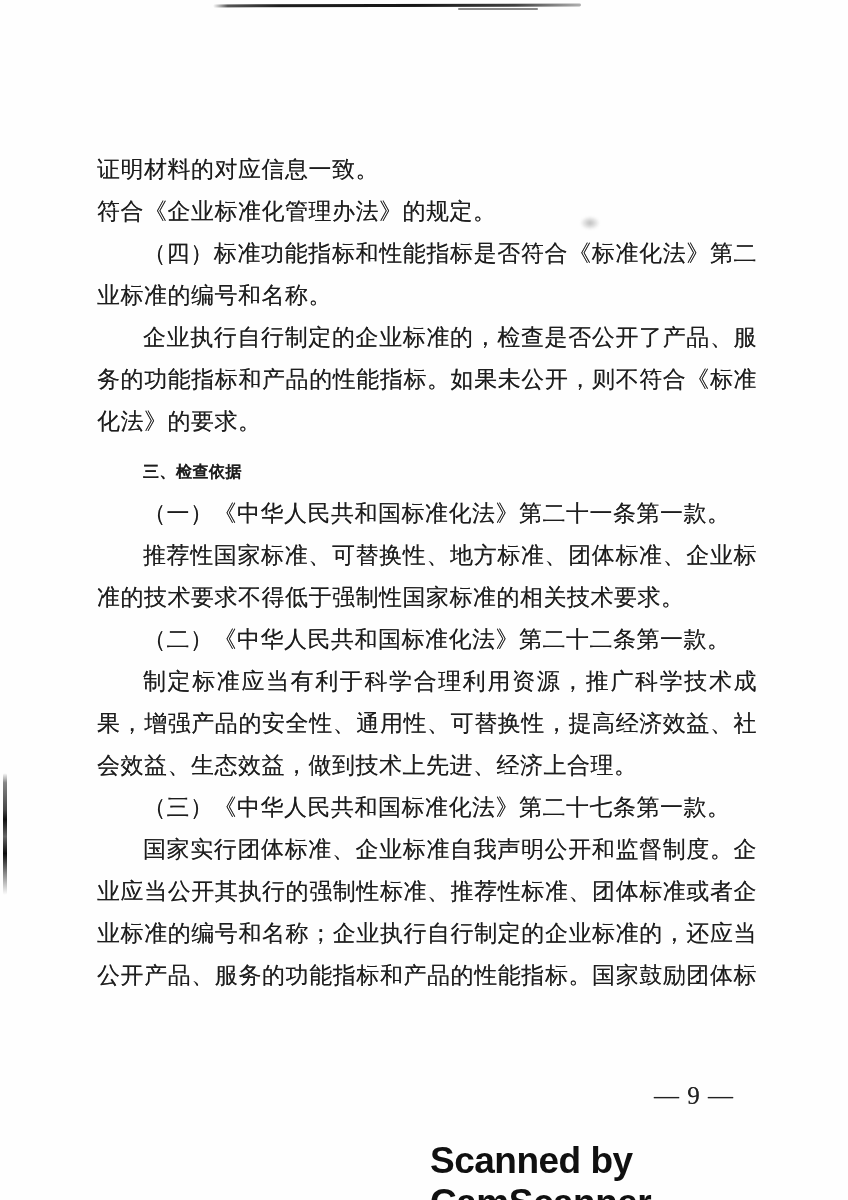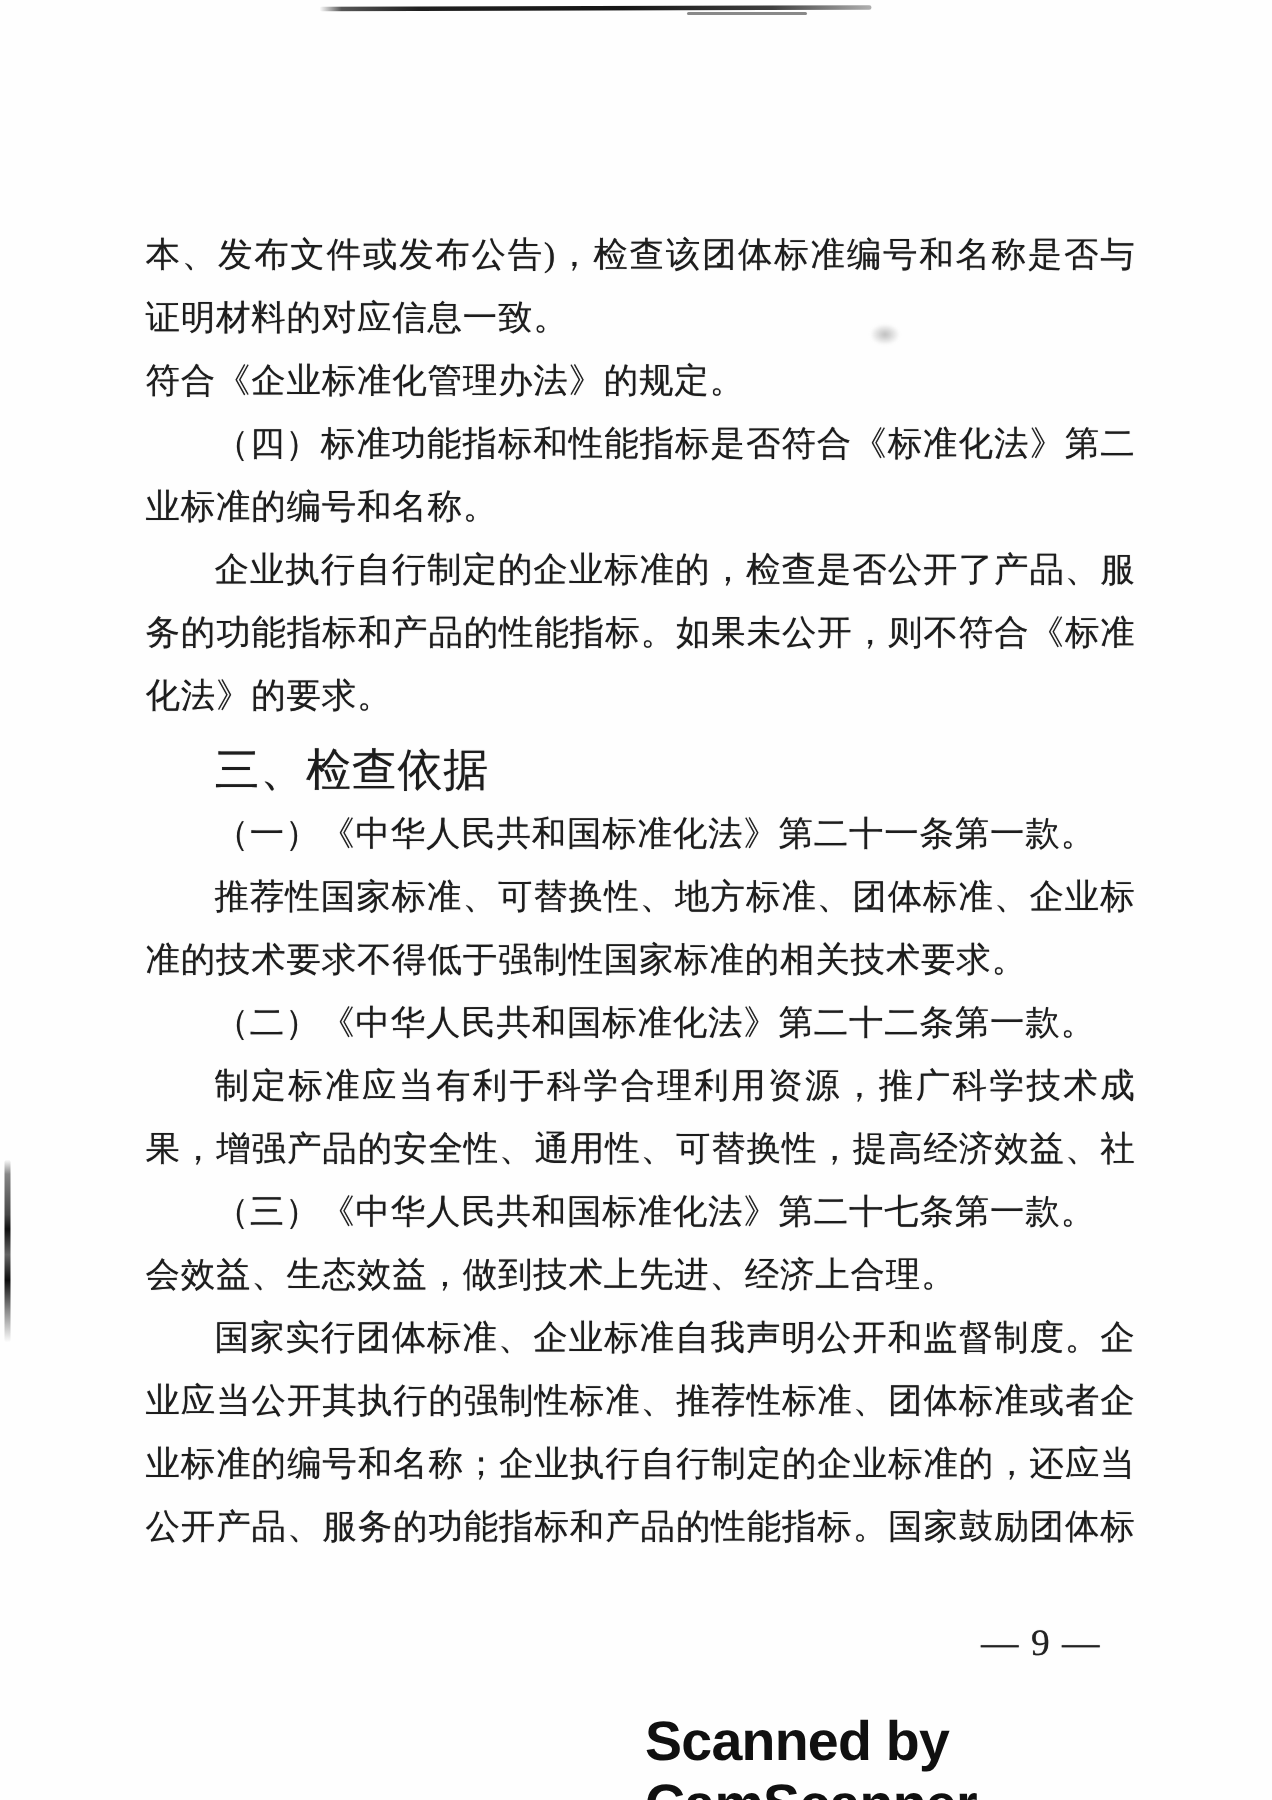--- a/index.html
+++ b/index.html
@@ -58,22 +58,22 @@
   }
   .text-line { height: 42px; white-space: nowrap; }
   .text-line.justify {
     white-space: normal;
     text-align: justify;
     text-align-last: justify;
   }
   .text-line.indent { padding-left: 46px; }
   .text-line.heading {
     font-family: "Liberation Sans", "DejaVu Sans", sans-serif;
-    font-weight: 400;
-    font-size: 30px;
+    font-weight: 700;
+    font-size: 16px;
     margin-top: 8px;
   }
 
   .page-number {
     position: absolute;
     left: 646px; top: 1082px;
     width: 96px;
     font-size: 25px;
     letter-spacing: 1px;
     text-align: center;
@@ -94,37 +94,36 @@
 </head>
 <body>
 
 <div class="page">
   <div class="artifact top-line"></div>
   <div class="artifact top-line-2"></div>
   <div class="artifact left-mark"></div>
   <div class="artifact smudge"></div>
 
   <div class="body-text" id="body-lines">
-      <div class="text-line justify">本、发布文件或发布公告)，检查该团体标准编号和名称是否与</div>
       <div class="text-line">证明材料的对应信息一致。</div>
       <div class="text-line">符合《企业标准化管理办法》的规定。</div>
       <div class="text-line justify indent">（四）标准功能指标和性能指标是否符合《标准化法》第二</div>
       <div class="text-line">业标准的编号和名称。</div>
       <div class="text-line justify indent">企业执行自行制定的企业标准的，检查是否公开了产品、服</div>
       <div class="text-line justify">务的功能指标和产品的性能指标。如果未公开，则不符合《标准</div>
       <div class="text-line">化法》的要求。</div>
       <div class="text-line indent heading">三、检查依据</div>
       <div class="text-line indent">（一）《中华人民共和国标准化法》第二十一条第一款。</div>
       <div class="text-line justify indent">推荐性国家标准、可替换性、地方标准、团体标准、企业标</div>
       <div class="text-line">准的技术要求不得低于强制性国家标准的相关技术要求。</div>
       <div class="text-line indent">（二）《中华人民共和国标准化法》第二十二条第一款。</div>
       <div class="text-line justify indent">制定标准应当有利于科学合理利用资源，推广科学技术成</div>
       <div class="text-line justify">果，增强产品的安全性、通用性、可替换性，提高经济效益、社</div>
+      <div class="text-line">会效益、生态效益，做到技术上先进、经济上合理。</div>
       <div class="text-line indent">（三）《中华人民共和国标准化法》第二十七条第一款。</div>
-      <div class="text-line">会效益、生态效益，做到技术上先进、经济上合理。</div>
       <div class="text-line justify indent">国家实行团体标准、企业标准自我声明公开和监督制度。企</div>
       <div class="text-line justify">业应当公开其执行的强制性标准、推荐性标准、团体标准或者企</div>
       <div class="text-line justify">业标准的编号和名称；企业执行自行制定的企业标准的，还应当</div>
       <div class="text-line justify">公开产品、服务的功能指标和产品的性能指标。国家鼓励团体标</div>
     </div>
 
   <div class="page-number">— 9 —</div>
 
   <div class="watermark">Scanned by CamScanner</div>
 </div>

